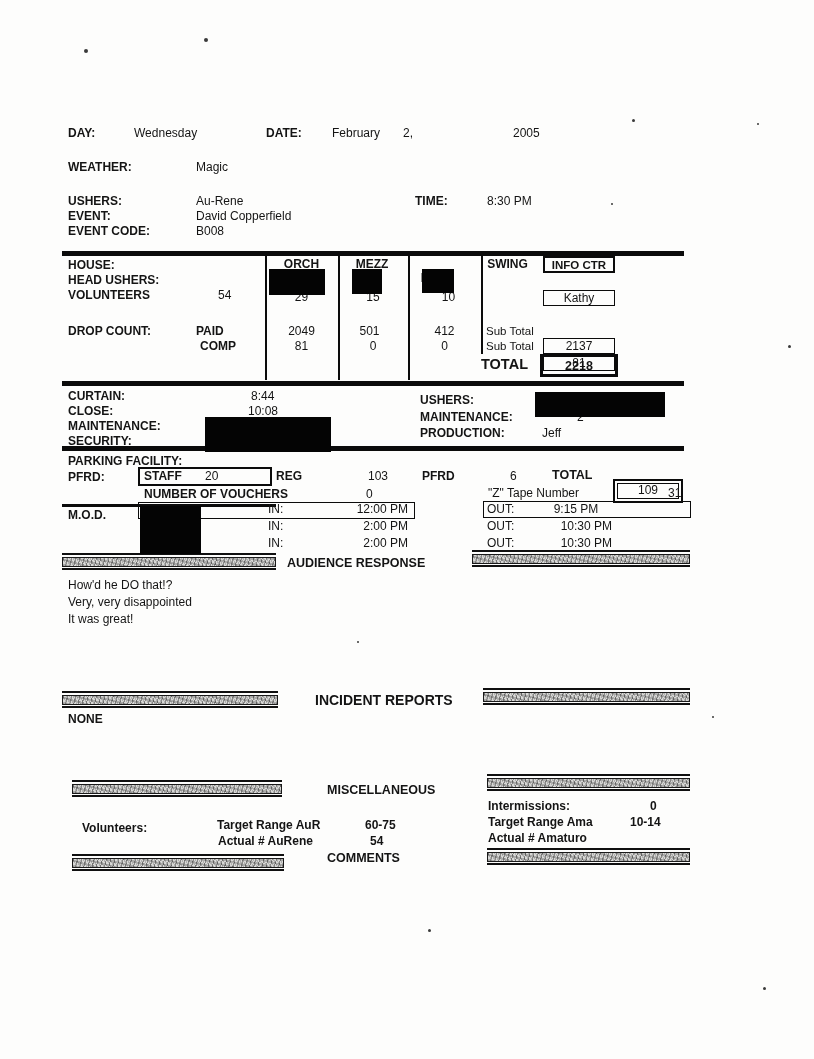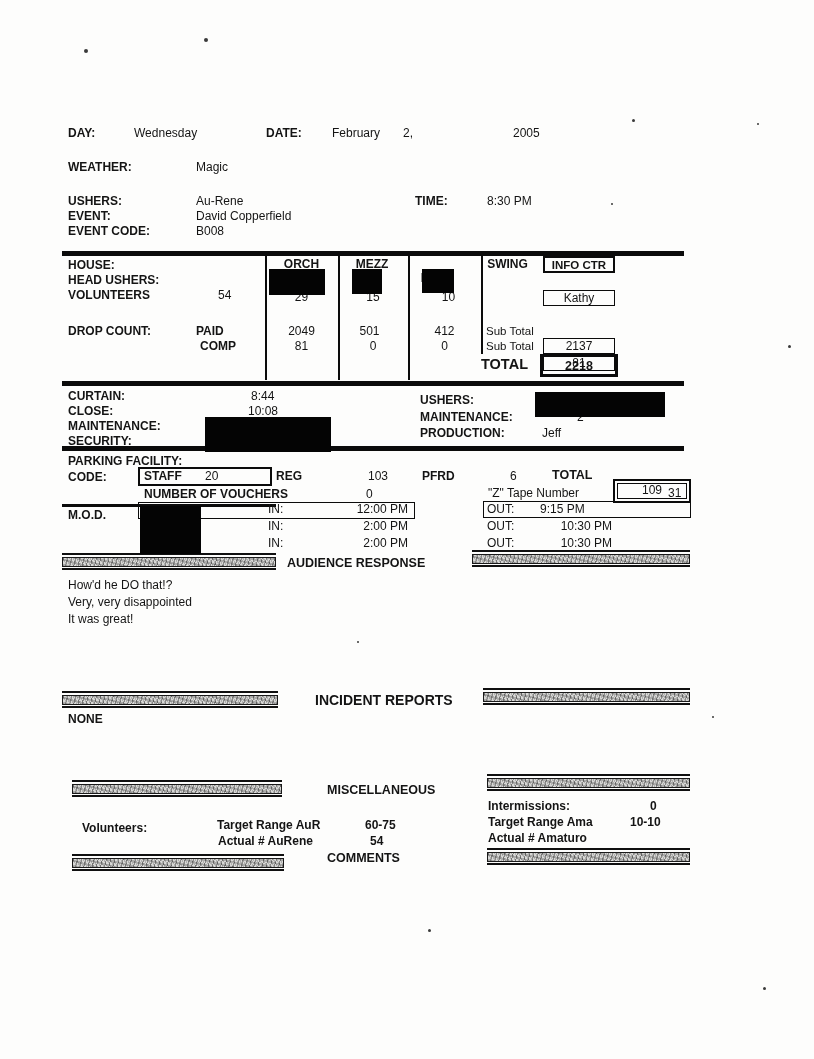--- a/index.html
+++ b/index.html
@@ -127,30 +127,30 @@
   <span class="abs b" style="left:420px;top:394px">USHERS:</span>
   <div class="redact" style="left:535px;top:392px;width:130px;height:25px"></div>
   <span class="abs b" style="left:420px;top:411px">MAINTENANCE:</span>
   <span class="abs" style="left:577px;top:411px">2</span>
   <span class="abs b" style="left:420px;top:427px">PRODUCTION:</span>
   <span class="abs" style="left:542px;top:427px">Jeff</span>
 
   <div class="hline" style="left:62px;top:446px;width:622px;height:5px"></div>
 
   <span class="abs b" style="left:68px;top:455px">PARKING FACILITY:</span>
-  <span class="abs b" style="left:68px;top:471px">CODE:</span>
+  <span class="abs b" style="left:68px;top:471px">PFRD:</span>
   <div class="fbox" style="left:138px;top:467px;width:134px;height:19px"></div>
   <span class="abs b" style="left:144px;top:470px">STAFF</span>
   <span class="abs" style="left:205px;top:470px">20</span>
   <span class="abs b" style="left:276px;top:470px">REG</span>
   <span class="abs" style="left:368px;top:470px">103</span>
   <span class="abs b" style="left:422px;top:470px">PFRD</span>
   <span class="abs" style="left:510px;top:470px">6</span>
   <span class="abs b" style="left:552px;top:469px;font-size:12.5px">TOTAL</span>
-  <div class="fbox thin dblbox" style="left:617px;top:467px;width:70px;height:16px;line-height:13px">109</div>
+  <div class="fbox thin dblbox" style="left:617px;top:467px;width:62px;height:16px;line-height:13px">109</div>
 
   <div class="fbox thin" style="left:138px;top:486px;width:277px;height:17px;text-align:left"></div>
   <span class="abs b" style="left:144px;top:488px">NUMBER OF VOUCHERS</span>
   <span class="abs" style="left:366px;top:488px">0</span>
 
   <div class="fbox thin" style="left:483px;top:485px;width:208px;height:17px;text-align:left"></div>
   <span class="abs" style="left:488px;top:487px">"Z" Tape Number</span>
   <span class="abs" style="left:668px;top:487px">31</span>
 
   <div class="hline" style="left:62px;top:504px;width:214px;height:3px"></div>
@@ -160,21 +160,21 @@
   <span class="abs" style="left:268px;top:503px">IN:</span>
   <span class="abs" style="left:268px;top:520px">IN:</span>
   <span class="abs" style="left:268px;top:537px">IN:</span>
   <span class="abs" style="left:310px;top:503px;width:98px;text-align:right">12:00 PM</span>
   <span class="abs" style="left:310px;top:520px;width:98px;text-align:right">2:00 PM</span>
   <span class="abs" style="left:310px;top:537px;width:98px;text-align:right">2:00 PM</span>
 
   <span class="abs" style="left:487px;top:503px">OUT:</span>
   <span class="abs" style="left:487px;top:520px">OUT:</span>
   <span class="abs" style="left:487px;top:537px">OUT:</span>
-  <span class="abs" style="left:540px;top:503px;width:72px;text-align:left">9:15 PM</span>
+  <span class="abs" style="left:540px;top:503px;width:72px;text-align:center">9:15 PM</span>
   <span class="abs" style="left:540px;top:520px;width:72px;text-align:right">10:30 PM</span>
   <span class="abs" style="left:540px;top:537px;width:72px;text-align:right">10:30 PM</span>
 
   <div class="bar" style="left:62px;top:553px;width:214px">
       <div class="fill"></div>
     </div>
   <div class="bar" style="left:472px;top:550px;width:218px">
       <div class="fill"></div>
     </div>
   <span class="abs b" style="left:287px;top:557px;font-size:12.5px">AUDIENCE RESPONSE</span>
@@ -195,21 +195,21 @@
       <div class="fill"></div>
     </div>
   <div class="bar" style="left:487px;top:774px;width:203px">
       <div class="fill"></div>
     </div>
   <span class="abs b" style="left:327px;top:784px;font-size:12.5px">MISCELLANEOUS</span>
 
   <span class="abs b" style="left:488px;top:800px">Intermissions:</span>
   <span class="abs b" style="left:650px;top:800px">0</span>
   <span class="abs b" style="left:488px;top:816px">Target Range Ama</span>
-  <span class="abs b" style="left:630px;top:816px">10-10</span>
+  <span class="abs b" style="left:630px;top:816px">10-14</span>
   <span class="abs b" style="left:488px;top:832px">Actual # Amaturo</span>
 
   <span class="abs b" style="left:82px;top:822px">Volunteers:</span>
   <span class="abs b" style="left:217px;top:819px">Target Range AuR</span>
   <span class="abs b" style="left:365px;top:819px">60-75</span>
   <span class="abs b" style="left:218px;top:835px">Actual # AuRene</span>
   <span class="abs b" style="left:370px;top:835px">54</span>
 
   <span class="abs b" style="left:327px;top:852px;font-size:12.5px">COMMENTS</span>
   <div class="bar" style="left:72px;top:854px;width:212px">

